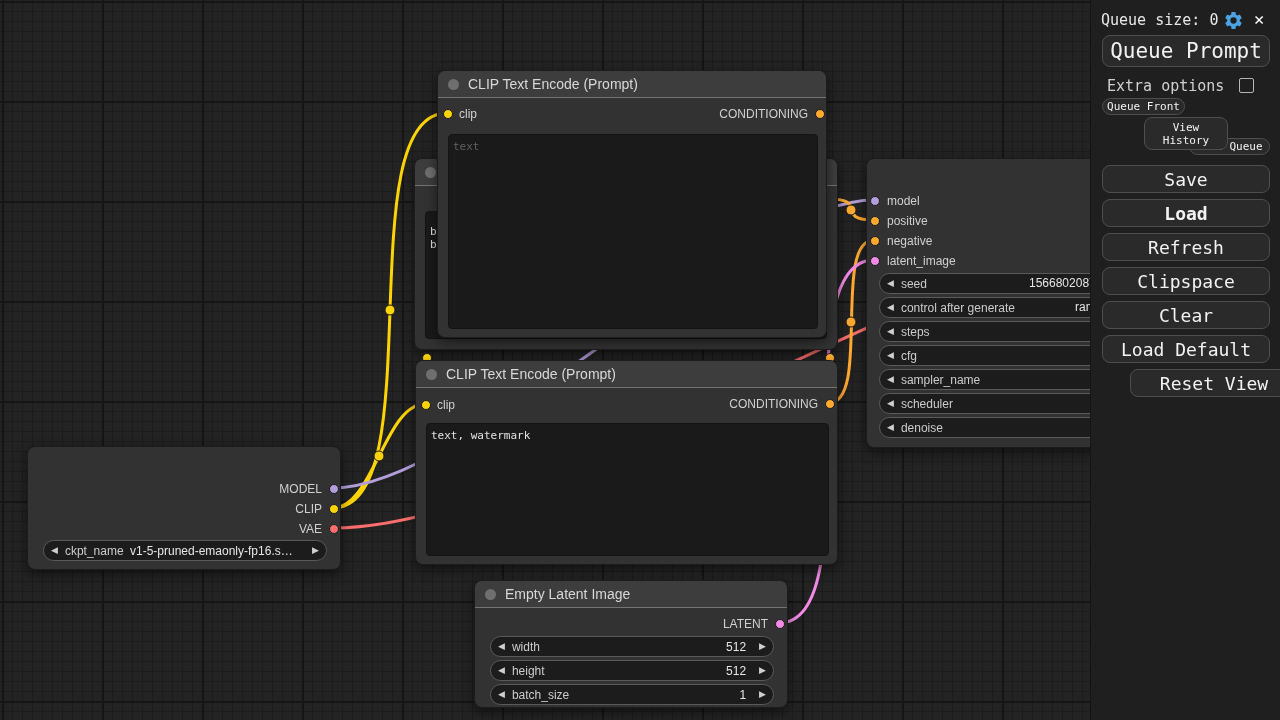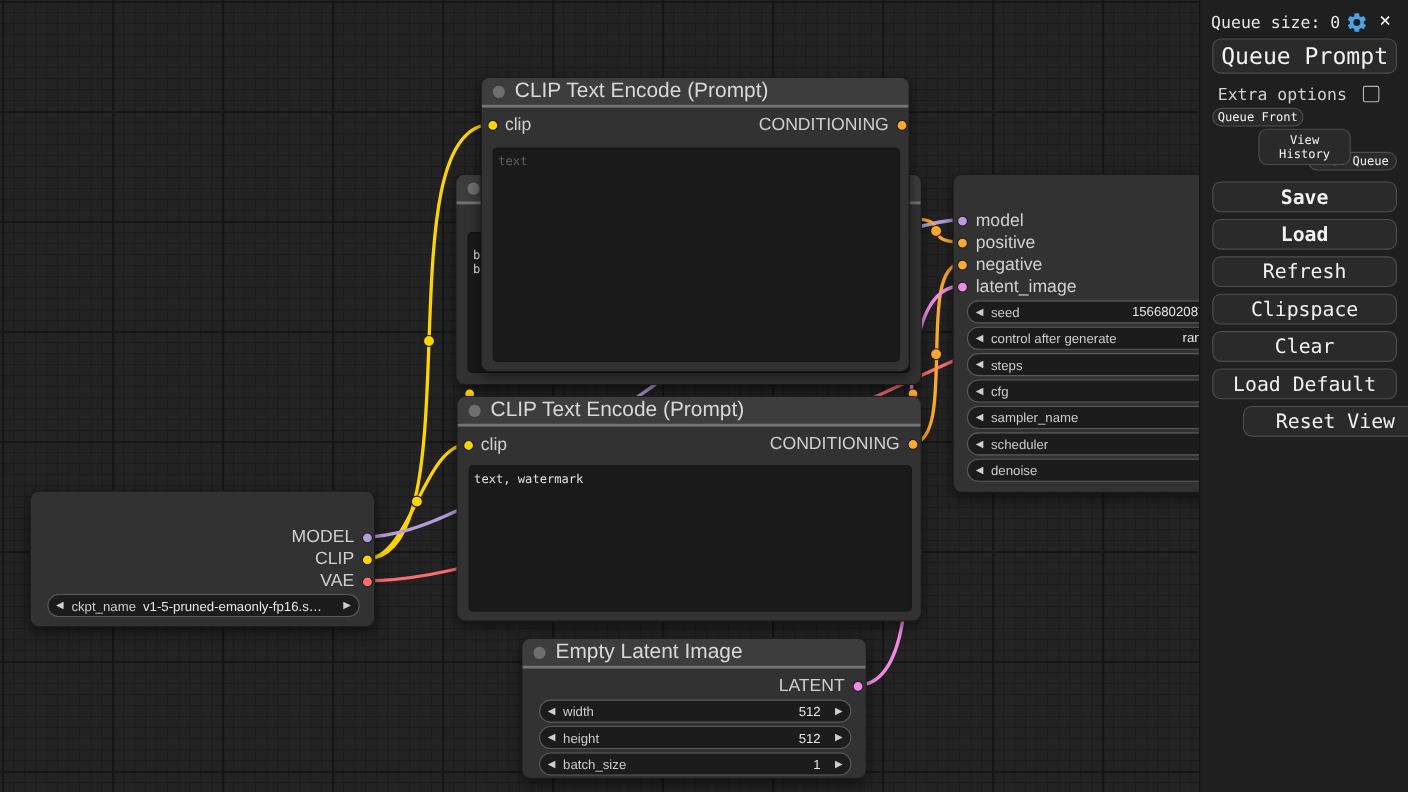--- a/index.html
+++ b/index.html
@@ -11,24 +11,24 @@
       linear-gradient(to right, #1c1c1c 1px, transparent 1px),
       linear-gradient(to bottom, #1c1c1c 1px, transparent 1px);
     background-size:100px 100px,100px 100px,10px 10px,10px 10px;
     background-position:2px 1px;
     font-family:"Liberation Sans", sans-serif;}
   #wires{position:absolute;left:0;top:0;z-index:1;}
   .node{position:absolute;background:#323232;border:1px solid #1c1c1c;border-radius:8px;
     box-shadow:0 4px 12px rgba(0,0,0,.5);box-sizing:border-box;}
   .ntitle{position:absolute;left:0;top:0;right:0;height:27px;background:#3d3d3d;
     border-radius:7px 7px 0 0;display:flex;align-items:center;padding:0 10px;
-    color:#d8d8d8;font-size:19px;border-bottom:3px solid #737373;box-sizing:border-box;}
+    color:#d8d8d8;font-size:14px;border-bottom:1px solid #737373;box-sizing:border-box;}
   .tdot{width:11px;height:11px;border-radius:50%;background:#6f6f6f;margin-right:9px;flex:0 0 auto;}
   .port{position:absolute;width:10px;height:10px;}
-  .slotlab{position:absolute;height:16px;line-height:16px;font-size:16px;color:#d0d0d0;white-space:nowrap;}
+  .slotlab{position:absolute;height:16px;line-height:16px;font-size:12px;color:#d0d0d0;white-space:nowrap;}
   .slotlab.right{text-align:right;}
   .ta{position:absolute;background:#1a1a1a;border-radius:4px;border:1px solid #141414;
     font-family:"DejaVu Sans Mono", monospace;font-size:11px;line-height:13px;
     color:#e2e2e2;padding:5px 4px;box-sizing:border-box;overflow:hidden;}
   .ta.ph{color:#606060;}
   .widget{position:absolute;height:21px;background:#1c1c1c;border:1px solid #5a5a5a;
     border-radius:11px;display:flex;align-items:center;box-sizing:border-box;
     font-size:12px;color:#cccccc;overflow:hidden;}
   .warrow{flex:0 0 auto;font-size:9px;color:#cfcfcf;padding:0 7px;line-height:19px;}
   .wlabel{flex:0 0 auto;white-space:nowrap;}
@@ -234,21 +234,21 @@
     <div class="chk" style="left:148px;top:78px;"></div>
 
     <div class="btn" style="left:11px;top:98px;width:83px;height:17px;font-size:11px;border-radius:9px;">Queue Front</div>
     <div class="btn" style="left:98px;top:98px;width:81px;height:17px;font-size:11px;border-radius:9px;margin-top:40px;">View Queue</div>
 
     <div class="btn" style="left:53px;top:117px;width:84px;height:33px;font-size:11px;flex-direction:column;line-height:13px;">
       <span>View</span>
       <span>History</span>
     </div>
 
-    <div class="btn" style="left:11px;top:165px;width:168px;height:28px;font-size:18px;font-weight:bold;">Save</div>
+    <div class="btn" style="left:11px;top:165px;width:168px;height:28px;font-size:18px;">Save</div>
     <div class="btn" style="left:11px;top:199px;width:168px;height:28px;font-size:18px;font-weight:bold;">Load</div>
     <div class="btn" style="left:11px;top:233px;width:168px;height:28px;font-size:18px;">Refresh</div>
     <div class="btn" style="left:11px;top:267px;width:168px;height:28px;font-size:18px;">Clipspace</div>
     <div class="btn" style="left:11px;top:301px;width:168px;height:28px;font-size:18px;">Clear</div>
     <div class="btn" style="left:11px;top:335px;width:168px;height:28px;font-size:18px;">Load Default</div>
     <div class="btn" style="left:11px;top:369px;width:168px;height:28px;font-size:18px;margin-left:28px;">Reset View</div>
   </div>
 
 </div>
 

